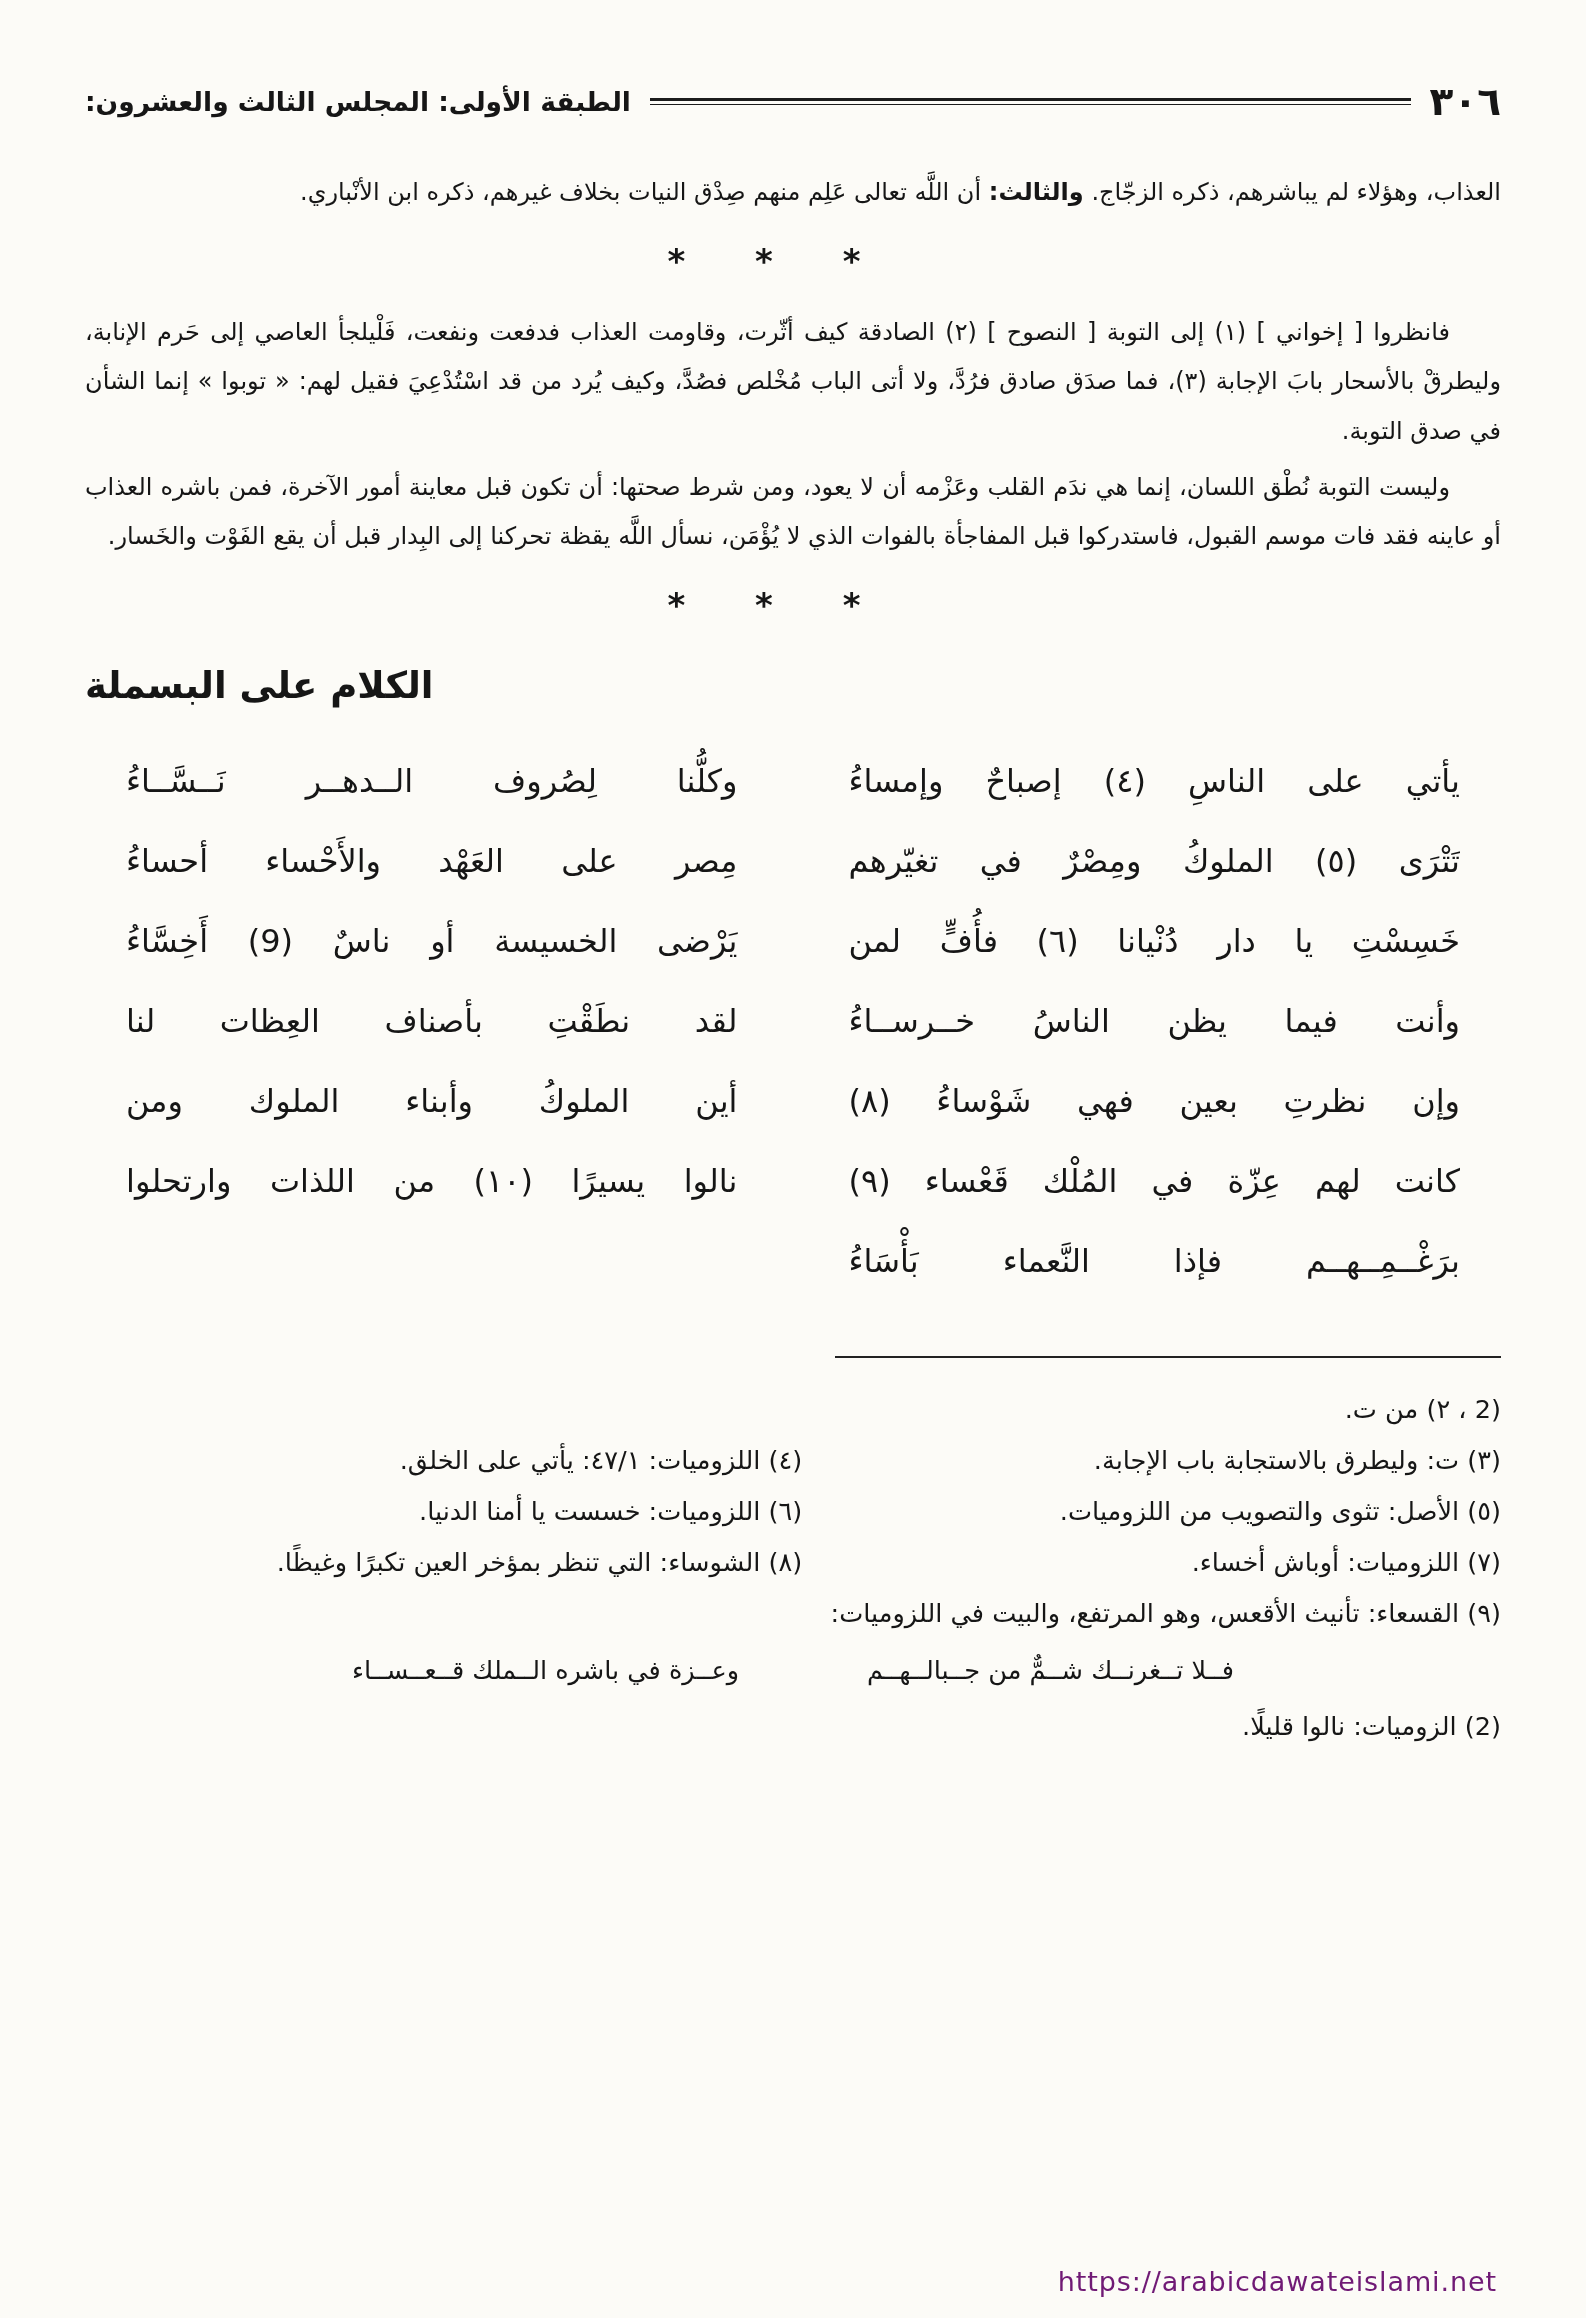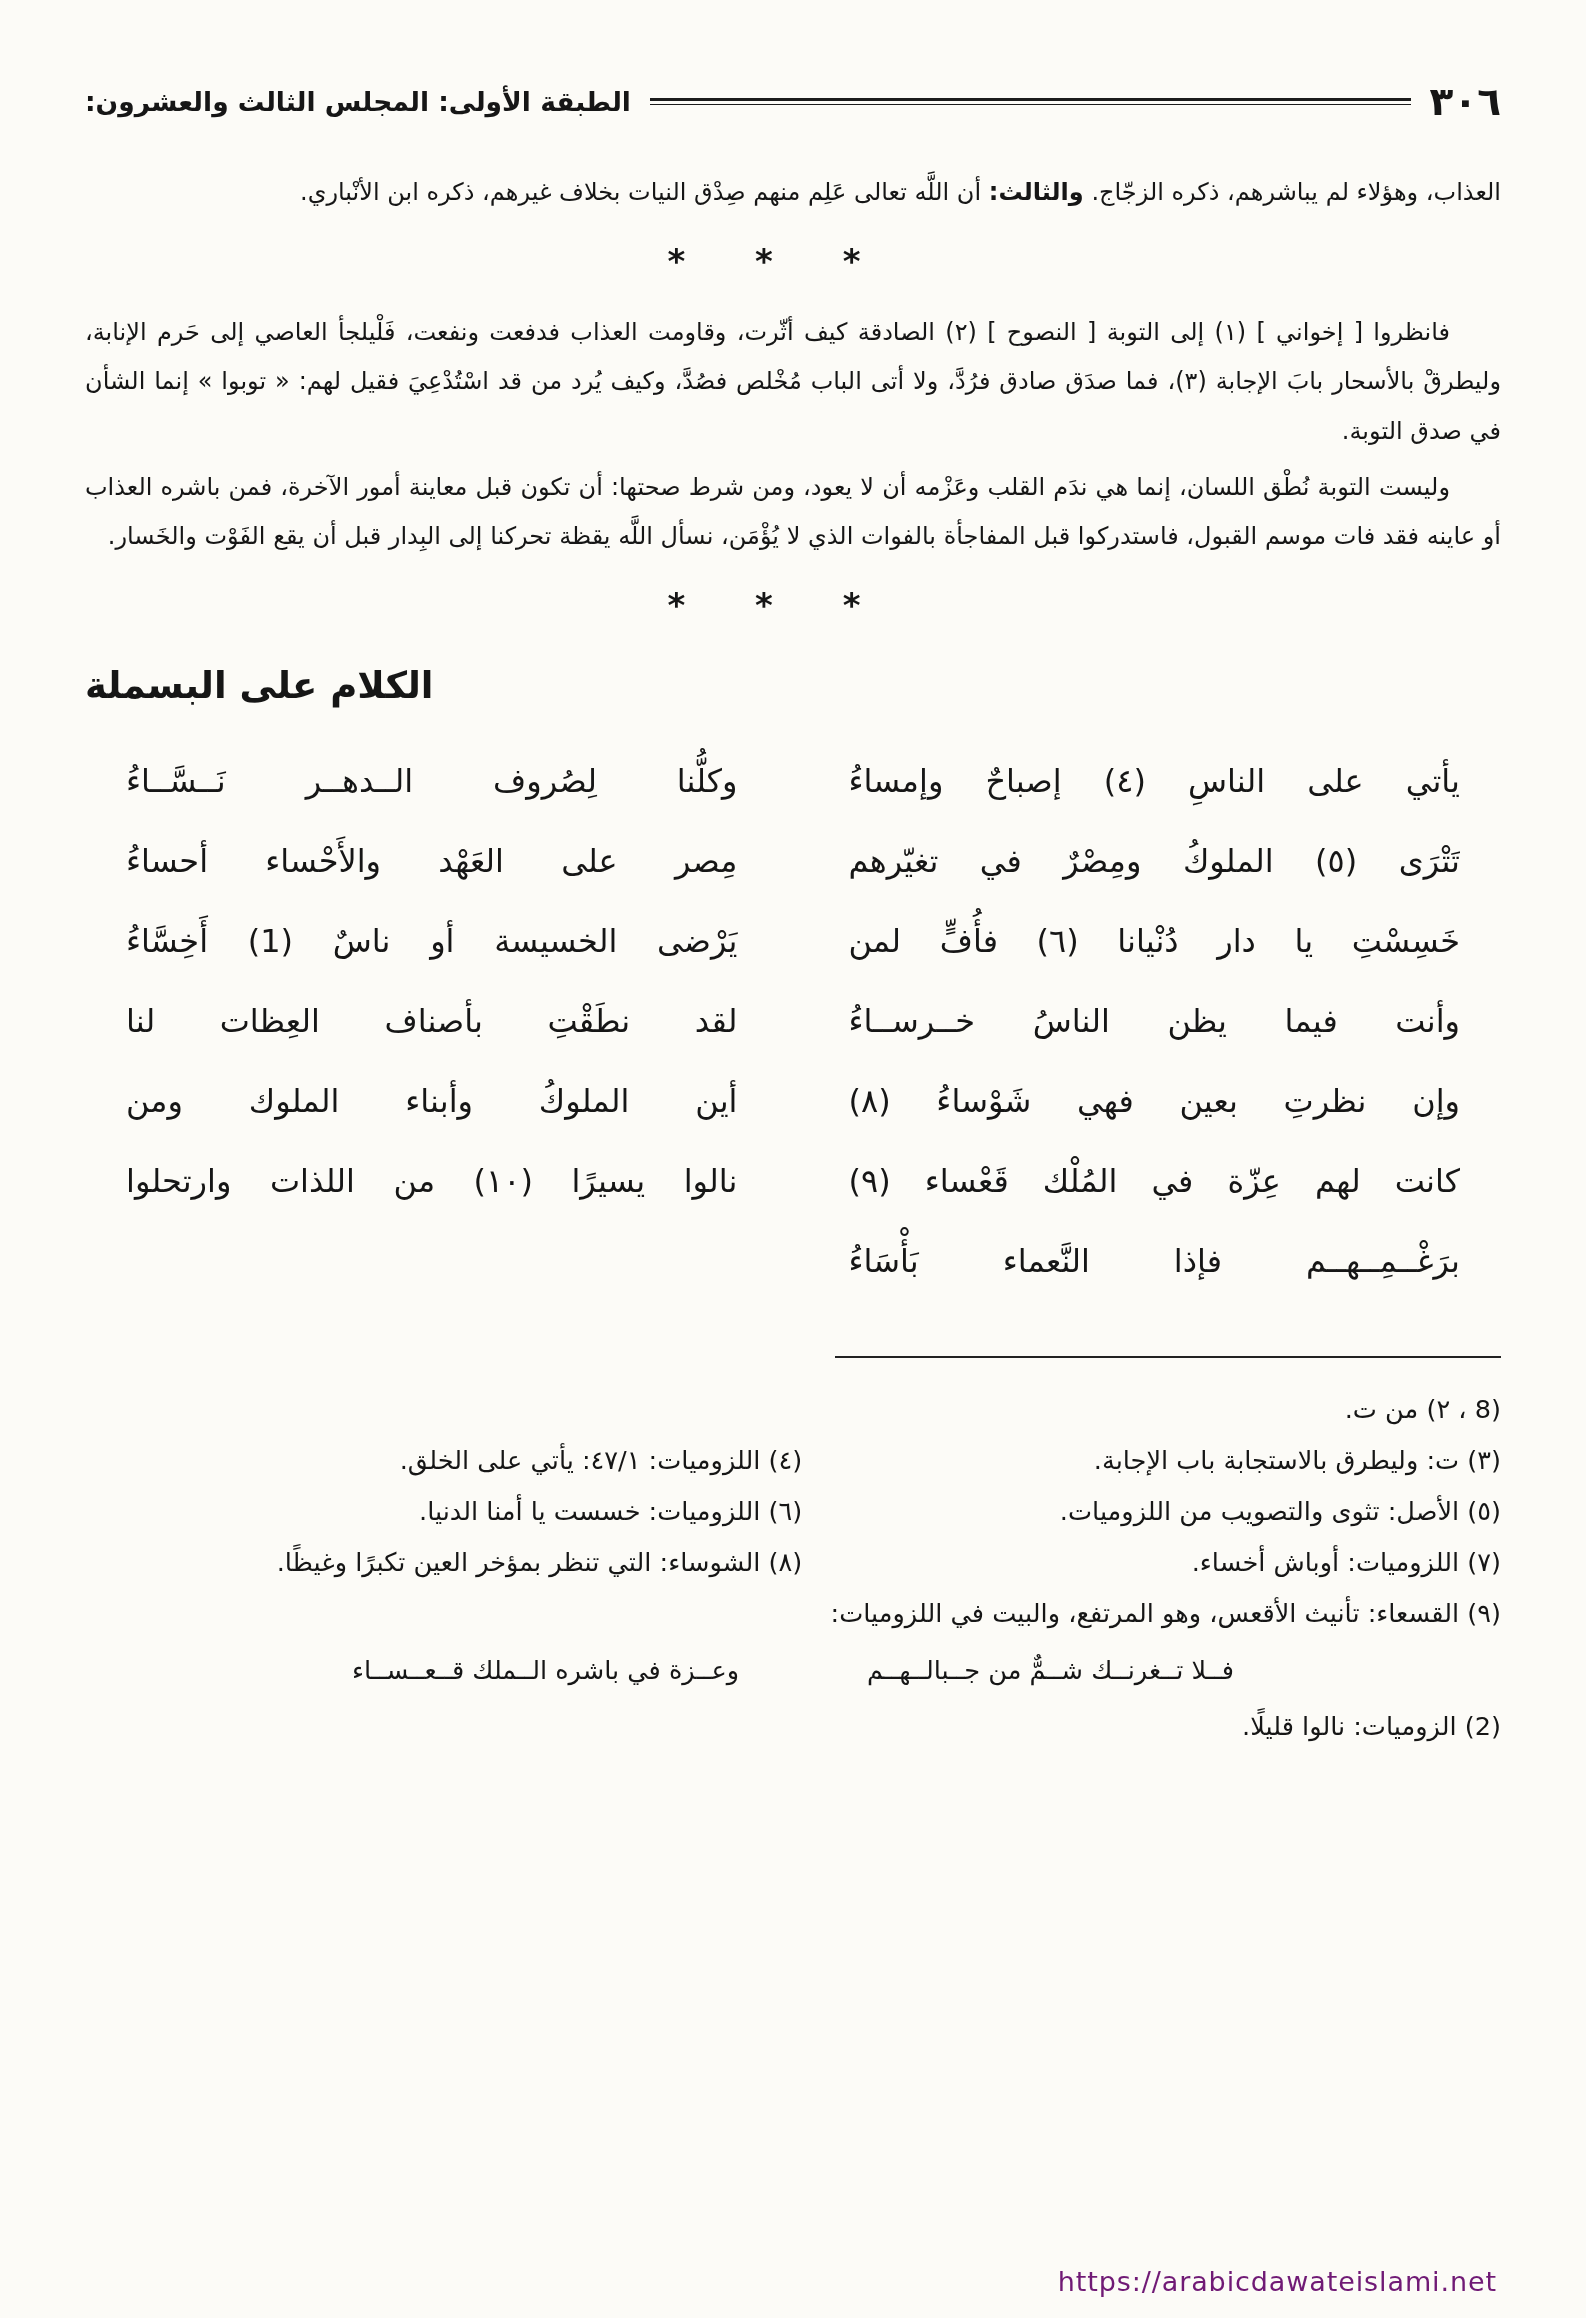--- a/index.html
+++ b/index.html
@@ -147,39 +147,39 @@
   <h2 class="section-heading">الكلام على البسملة</h2>
 
   <div class="poem">
     <div class="cell">يأتي على الناسِ (٤) إصباحٌ وإمساءُ</div>
     <div class="cell">وكلُّنا لِصُروف الــدهــر نَــسَّــاءُ</div>
 
     <div class="cell">تَتْرَى (٥) الملوكُ ومِصْرٌ في تغيّرهم</div>
     <div class="cell">مِصر على العَهْد والأَحْساء أحساءُ</div>
 
     <div class="cell">خَسِسْتِ يا دار دُنْيانا (٦) فأُفٍّ لمن</div>
-    <div class="cell">يَرْضى الخسيسة أو ناسٌ (1) أَخِسَّاءُ</div>
+    <div class="cell">يَرْضى الخسيسة أو ناسٌ (9) أَخِسَّاءُ</div>
 
     <div class="cell">وأنت فيما يظن الناسُ خــرســاءُ</div>
     <div class="cell">لقد نطَقْتِ بأصناف العِظات لنا</div>
 
     <div class="cell">وإن نظرتِ بعين فهي شَوْساءُ (٨)</div>
 
     <div class="cell">أين الملوكُ وأبناء الملوك ومن</div>
     <div class="cell">كانت لهم عِزّة في المُلْك قَعْساء (٩)</div>
 
     <div class="cell">نالوا يسيرًا (١٠) من اللذات وارتحلوا</div>
     <div class="cell">برَغْــمِــهــم فإذا النَّعماء بَأْسَاءُ</div>
   </div>
 
   <hr class="fn-rule">
 
   <div class="footnotes">
     <div class="fn-grid">
-      <div class="cell">(8 ، ٢) من ت.</div>
+      <div class="cell">(2 ، ٢) من ت.</div>
       <div class="cell"></div>
 
       <div class="cell">(٣) ت: وليطرق بالاستجابة باب الإجابة.</div>
       <div class="cell">(٤) اللزوميات: ٤٧/١: يأتي على الخلق.</div>
 
       <div class="cell">(٥) الأصل: تثوى والتصويب من اللزوميات.</div>
       <div class="cell">(٦) اللزوميات: خسست يا أمنا الدنيا.</div>
 
       <div class="cell">(٧) اللزوميات: أوباش أخساء.</div>
       <div class="cell">(٨) الشوساء: التي تنظر بمؤخر العين تكبرًا وغيظًا.</div>

